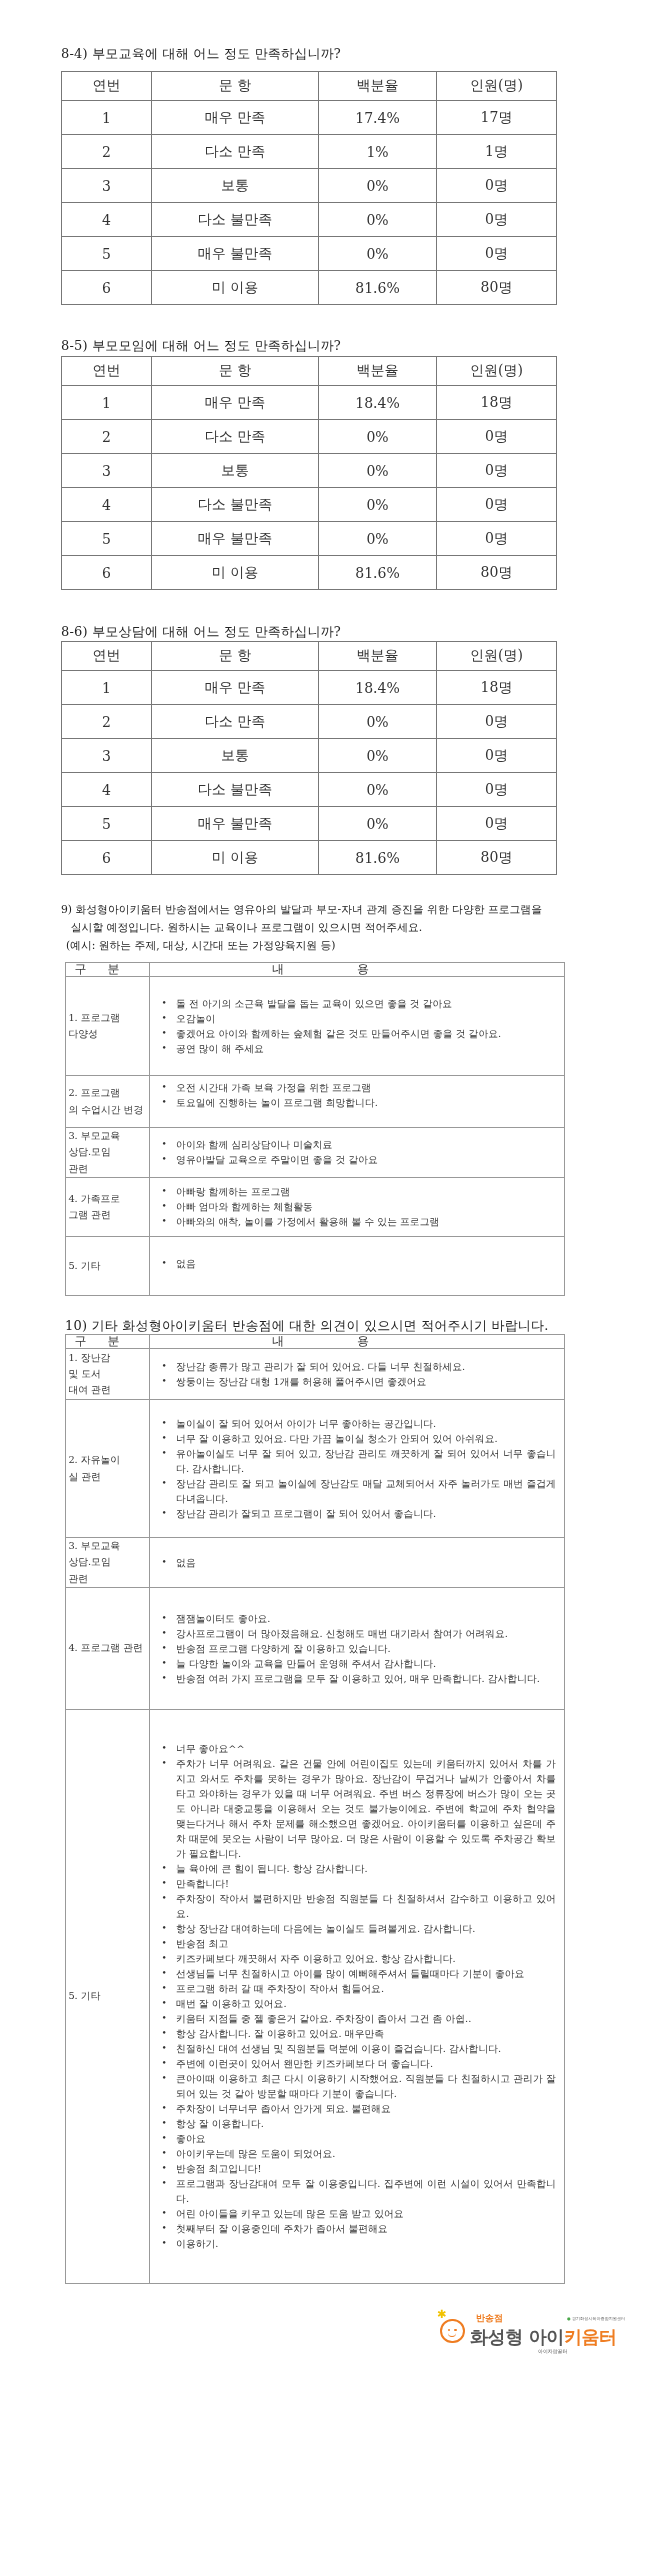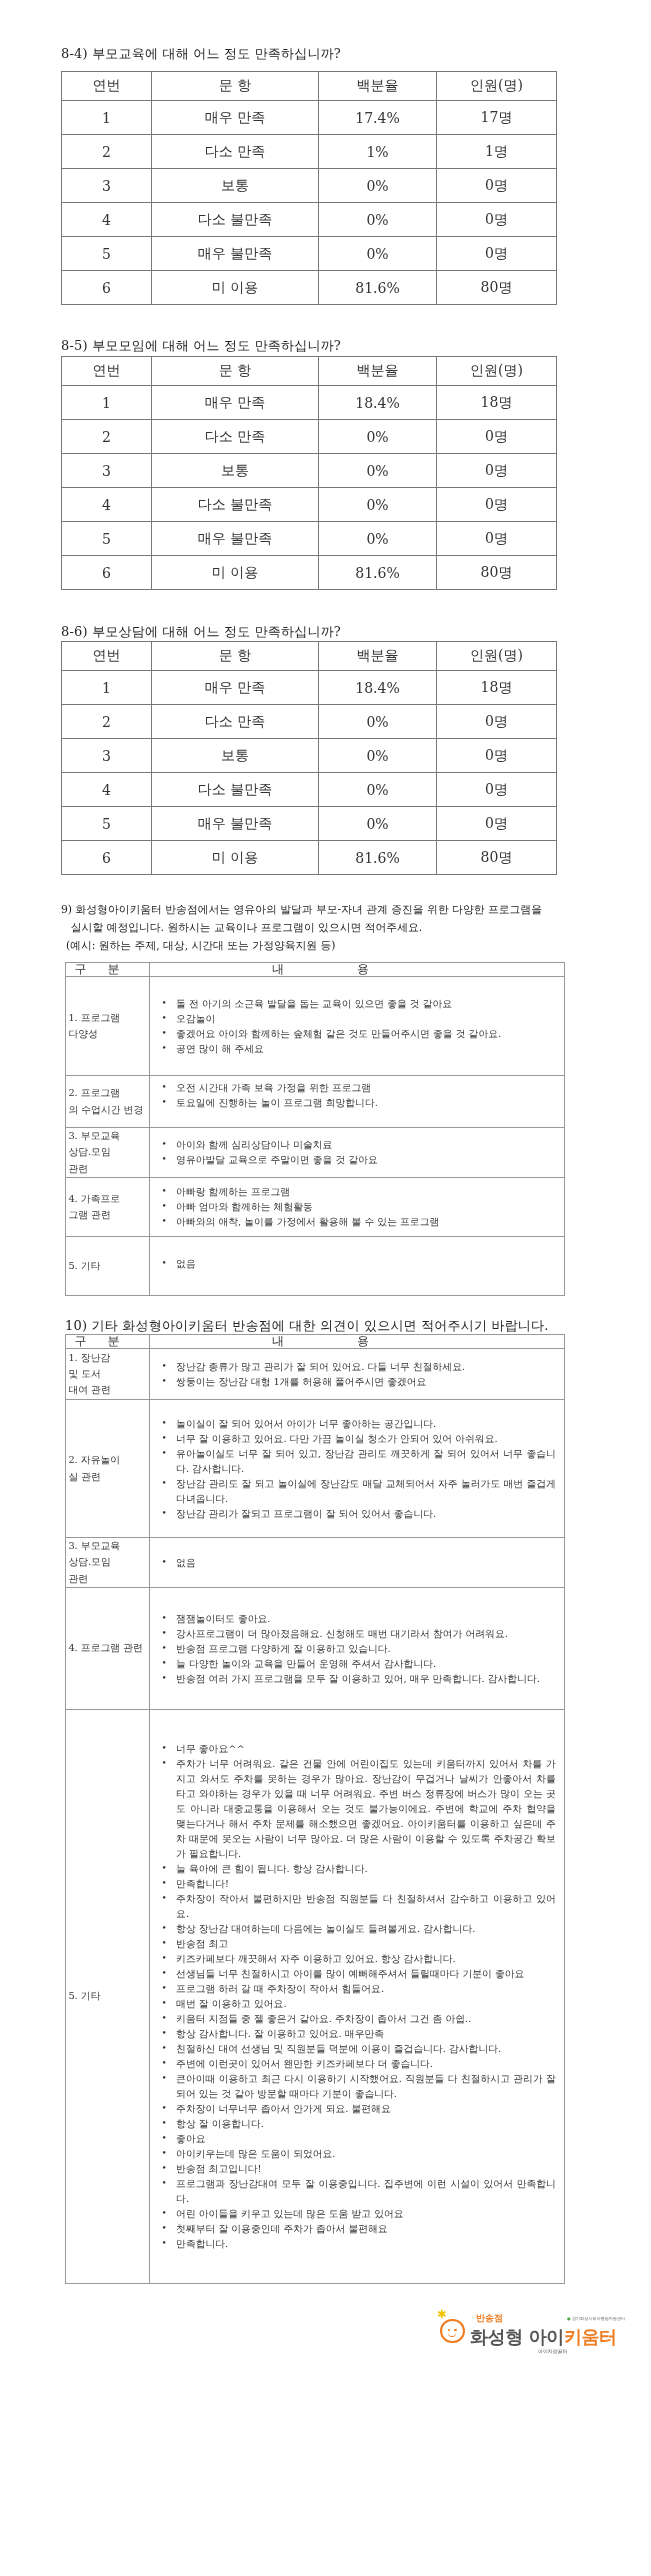--- a/index.html
+++ b/index.html
@@ -367,21 +367,21 @@
             <li>주변에 이런곳이 있어서 왠만한 키즈카페보다 더 좋습니다.</li>
             <li>큰아이때 이용하고 최근 다시 이용하기 시작했어요. 직원분들 다 친절하시고 관리가 잘 되어 있는 것 같아 방문할 때마다 기분이 좋습니다.</li>
             <li>주차장이 너무너무 좁아서 안가게 되요. 불편해요</li>
             <li>항상 잘 이용합니다.</li>
             <li>좋아요</li>
             <li>아이키우는데 많은 도움이 되었어요.</li>
             <li>반송점 최고입니다!</li>
             <li>프로그램과 장난감대여 모두 잘 이용중입니다. 집주변에 이런 시설이 있어서 만족합니다.</li>
             <li>어린 아이들을 키우고 있는데 많은 도움 받고 있어요</li>
             <li>첫째부터 잘 이용중인데 주차가 좁아서 불편해요</li>
-            <li>만족합니다.</li>
+            <li>이용하기.</li>
           </ul>
         </td>
     </tr>
   </tbody>
 </table>
 
 <div class="logo">
   <span class="star">✱</span>
   <div class="face">
     <span class="eye" style="left:5.7px;"></span>

